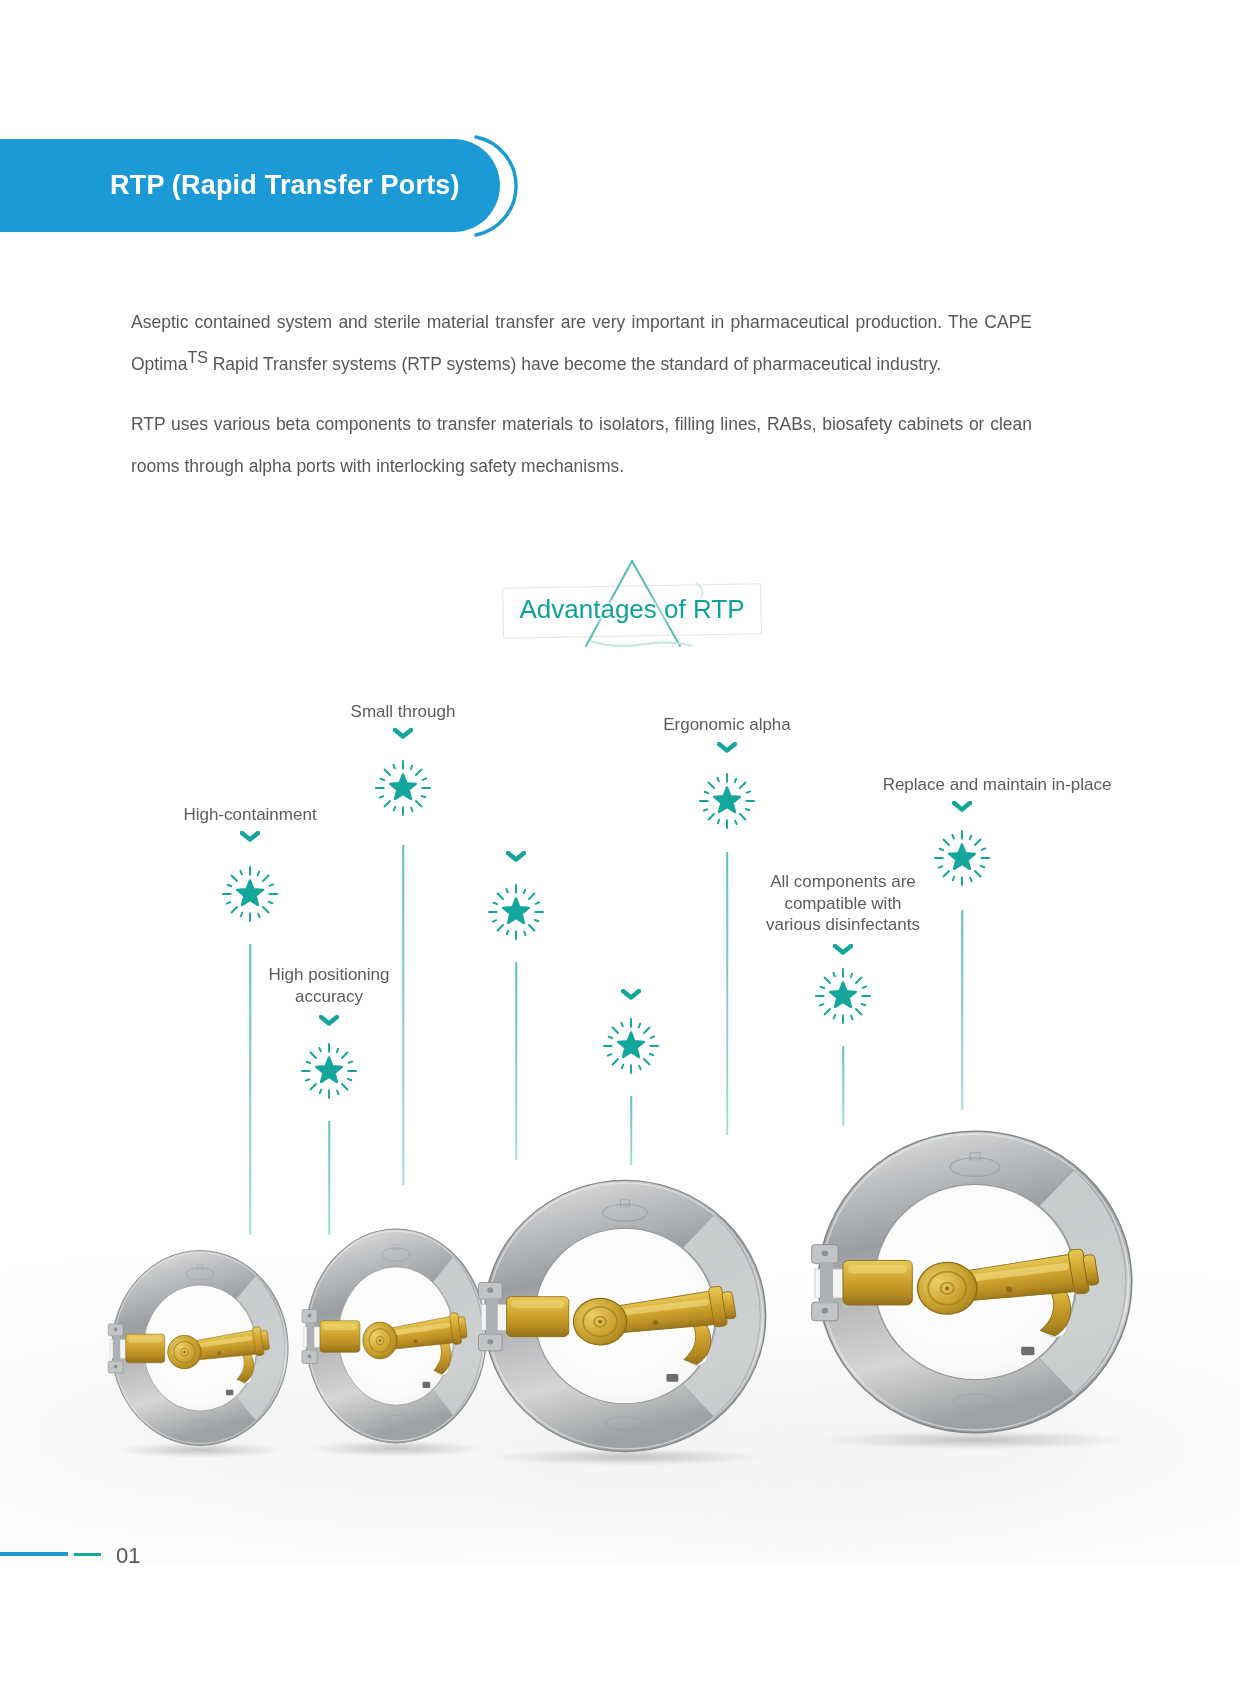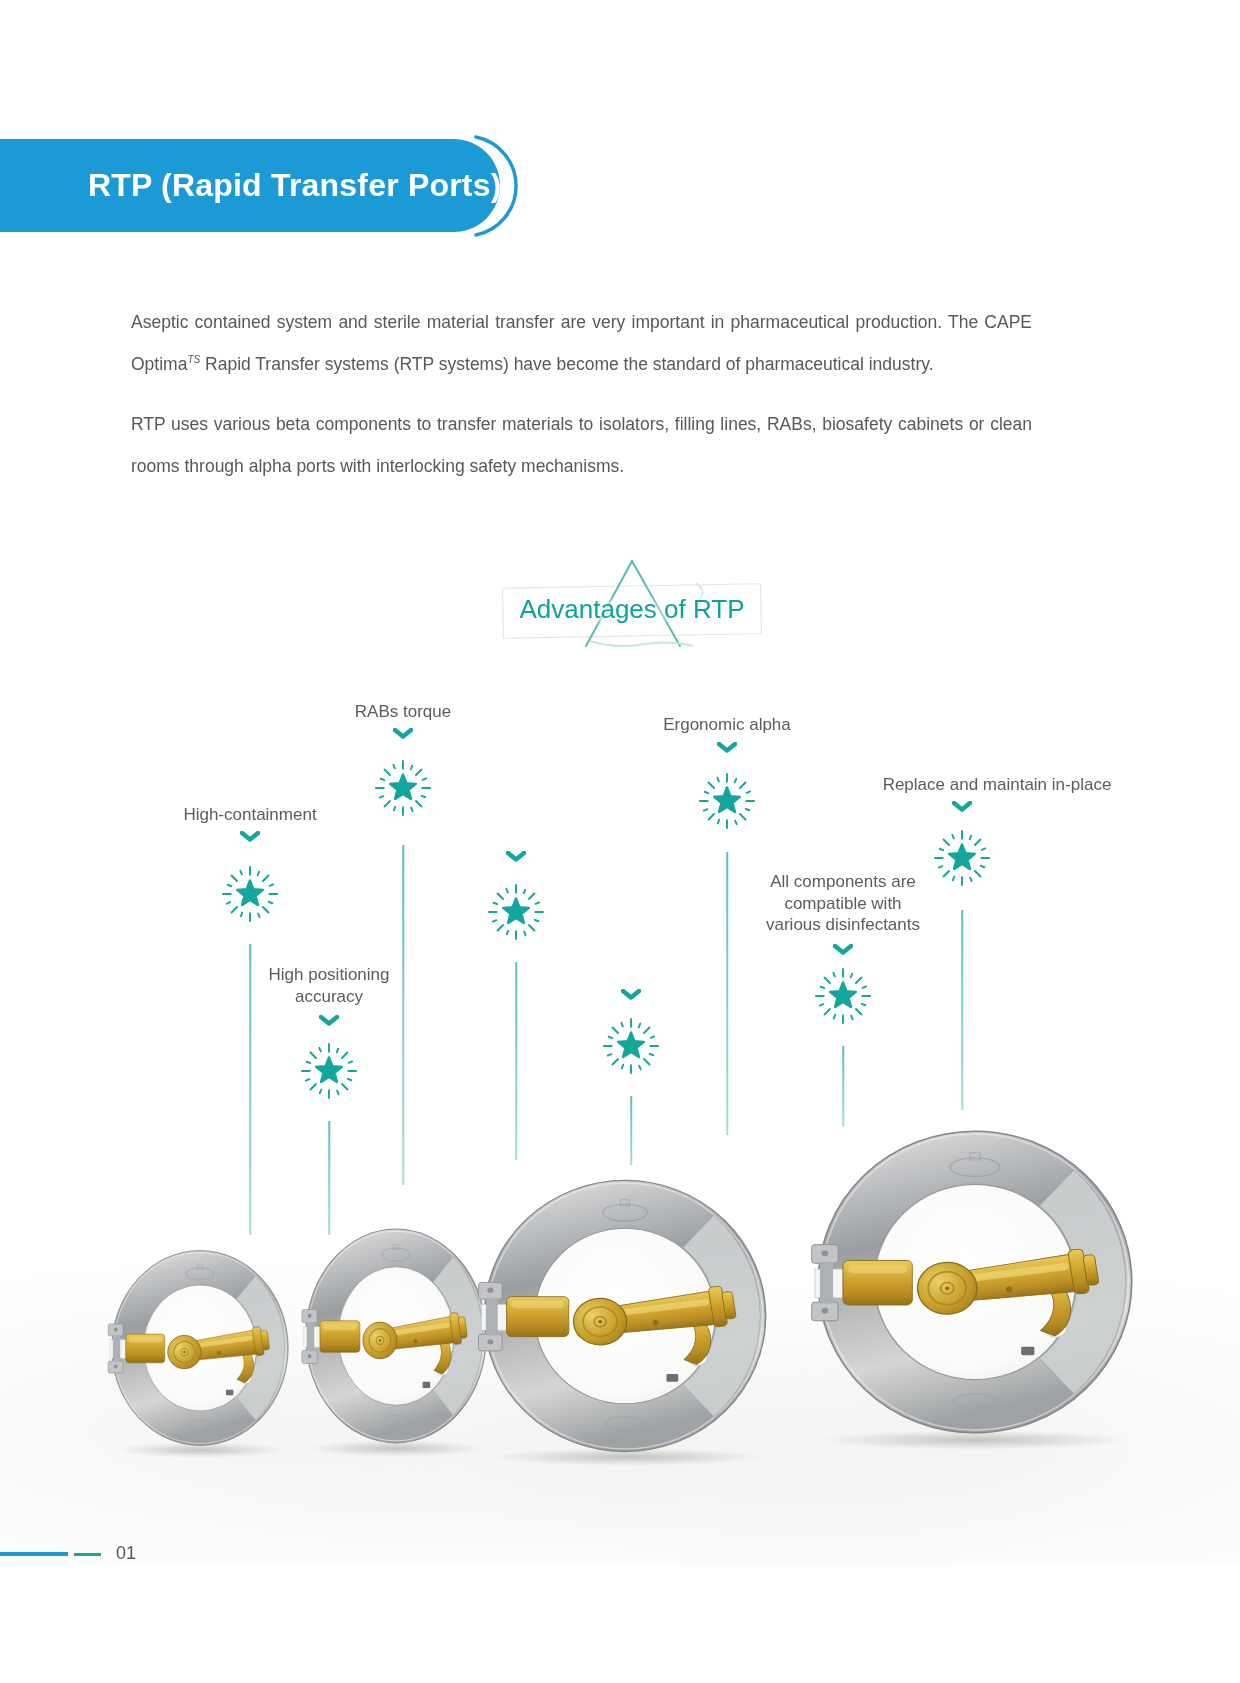--- a/index.html
+++ b/index.html
@@ -8,31 +8,31 @@
     background:#ffffff;overflow:hidden;
     font-family:"Liberation Sans","DejaVu Sans",sans-serif;
   }
   
   #banner{
     position:absolute;left:0;top:139px;width:500px;height:93px;
     background:#1b9ad6;border-radius:0 47px 47px 0;
     display:flex;align-items:center;
   }
   #banner .title{
-    padding-left:88px;color:#ffffff;font-size:32px;font-weight:bold;
+    padding-left:110px;color:#ffffff;font-size:27px;font-weight:bold;
     letter-spacing:.2px;white-space:nowrap;
   }
   #banner-arc{position:absolute;left:470px;top:132px;}
   
   #intro{
     position:absolute;left:131px;top:301px;width:901px;
     font-size:17.5px;line-height:42px;color:#57585b;text-align:justify;
   }
   #intro p{margin:0 0 18px 0;}
-  #intro sup{font-size:10px;line-height:0;font-style:italic;}
+  #intro sup{font-size:16px;line-height:0;}
   
   #adv-heading-wrap{position:absolute;left:440px;top:528px;width:390px;height:140px;}
   #adv-heading-wrap svg{position:absolute;left:0;top:0;}
   #adv-heading{
     position:absolute;left:192px;top:66px;transform:translateX(-50%);
     font-size:26px;font-weight:normal;color:#0ea39a;white-space:nowrap;
     text-shadow:0 0 6px #fff,0 0 6px #fff,0 0 10px #fff,0 0 12px #fff;
   }
   
   .adv-label{
@@ -54,21 +54,21 @@
       radial-gradient(60% 55% at 80% 75%, rgba(205,203,198,.18), transparent 72%);
   }
   .port{position:absolute;}
   .port-shadow{
     position:absolute;border-radius:50%;
     background:radial-gradient(ellipse at center, rgba(84,83,80,.30), rgba(84,83,80,0) 68%);
   }
   
   #footer-rule-blue{position:absolute;left:0;top:1552px;width:68px;height:4px;background:#1b9ad6;}
   #footer-rule-teal{position:absolute;left:74px;top:1552.5px;width:27px;height:3px;background:#15a79d;}
-  #page-number{position:absolute;left:116px;top:1543px;font-size:18px;color:#57585a;}
+  #page-number{position:absolute;left:116px;top:1543px;font-size:22px;color:#57585a;}
   .hidden-defs{position:absolute;width:0;height:0;overflow:hidden;}
 </style>
 </head>
 <body>
 
 <div id="page">
 
   <svg class="hidden-defs" aria-hidden="true">
     <defs>
       <linearGradient id="gSteel" x1="0" y1="0" x2="0.25" y2="1">
@@ -173,21 +173,21 @@
     <svg width="390" height="140">
       <rect x="63" y="58" width="258" height="50" fill="#ffffff" stroke="#e6e6e3" stroke-width="1.2" transform="rotate(-1 192 83)"></rect>
       <path d="M192,33 L146,118" fill="none" stroke="#45b5ab" stroke-width="2" stroke-linecap="round" opacity="0.9"></path>
       <path d="M192,33 L240,118" fill="none" stroke="#45b5ab" stroke-width="2" stroke-linecap="round" opacity="0.9"></path>
       <path d="M150,113 q25,8 55,3 q25,-4 48,2" fill="none" stroke="#bfe4e0" stroke-width="2" opacity="0.9"></path>
       <path d="M256,55 c7,5 9,12 3,17 c-5,4 -3,9 2,12" fill="none" stroke="#cfe9e6" stroke-width="2"></path>
     </svg>
     <div id="adv-heading">Advantages of RTP</div>
   </div>
 
-  <div class="adv-label" style="left:403px;top:701px;width:220px">RABs torque</div>
+  <div class="adv-label" style="left:403px;top:701px;width:220px">Small through</div>
   <svg class="chevron" style="left:403px;top:728px" width="20" height="11">
       <use href="#chev"></use>
     </svg>
   <svg class="star" style="left:403px;top:788px" viewBox="-30 -30 60 60">
       <use href="#starburst"></use>
     </svg>
   <div class="dropline" style="left:403px;top:845px;height:340px"></div>
 
   <div class="adv-label" style="left:727px;top:714px;width:240px">Ergonomic alpha</div>
   <svg class="chevron" style="left:727px;top:742px" width="20" height="11">

